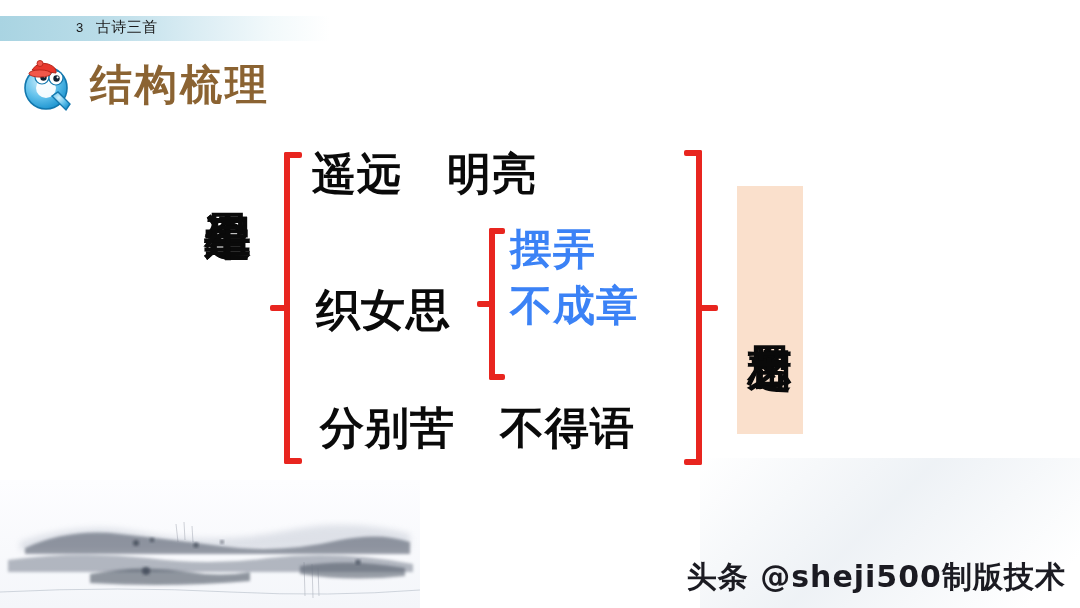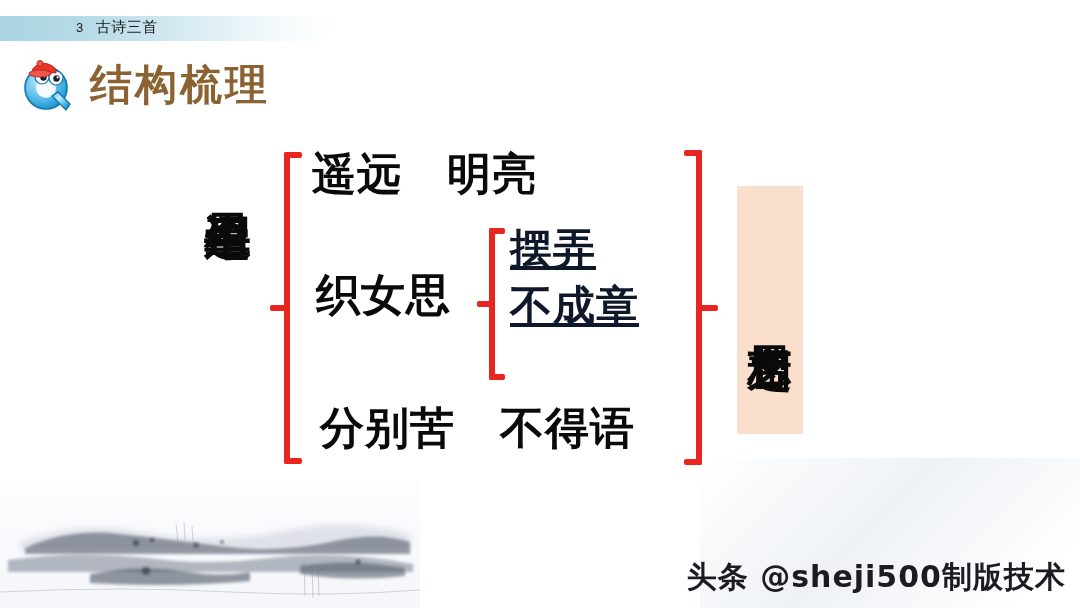--- a/index.html
+++ b/index.html
@@ -128,32 +128,31 @@
   .branch-row {
     position: absolute;
     font-size: 44px;
     font-weight: bold;
     white-space: nowrap;
     letter-spacing: 1px;
     line-height: 1;
     color: #0a0a0a;
   }
   #branch-1 { left: 312px; top: 22px; }
-  #branch-2-label { left: 316px; top: 144px; font-family: Liberation Serif, serif; }
+  #branch-2-label { left: 316px; top: 158px; }
   #branch-3 { left: 320px; top: 276px; }
 
   .sub-row {
     position: absolute;
     font-size: 42px;
     font-weight: bold;
     white-space: nowrap;
     letter-spacing: 1px;
     line-height: 1;
-    color: #0f172a;
-    text-decoration: underline;
+    color: #3b82f6;
   }
   #sub-1 { left: 510px; top: 98px; }
   #sub-2 { left: 510px; top: 155px; }
   #sub-3 { left: 510px; top: 212px; }
 
   
   #result-box {
     position: absolute;
     left: 737px;
     top: 56px;

